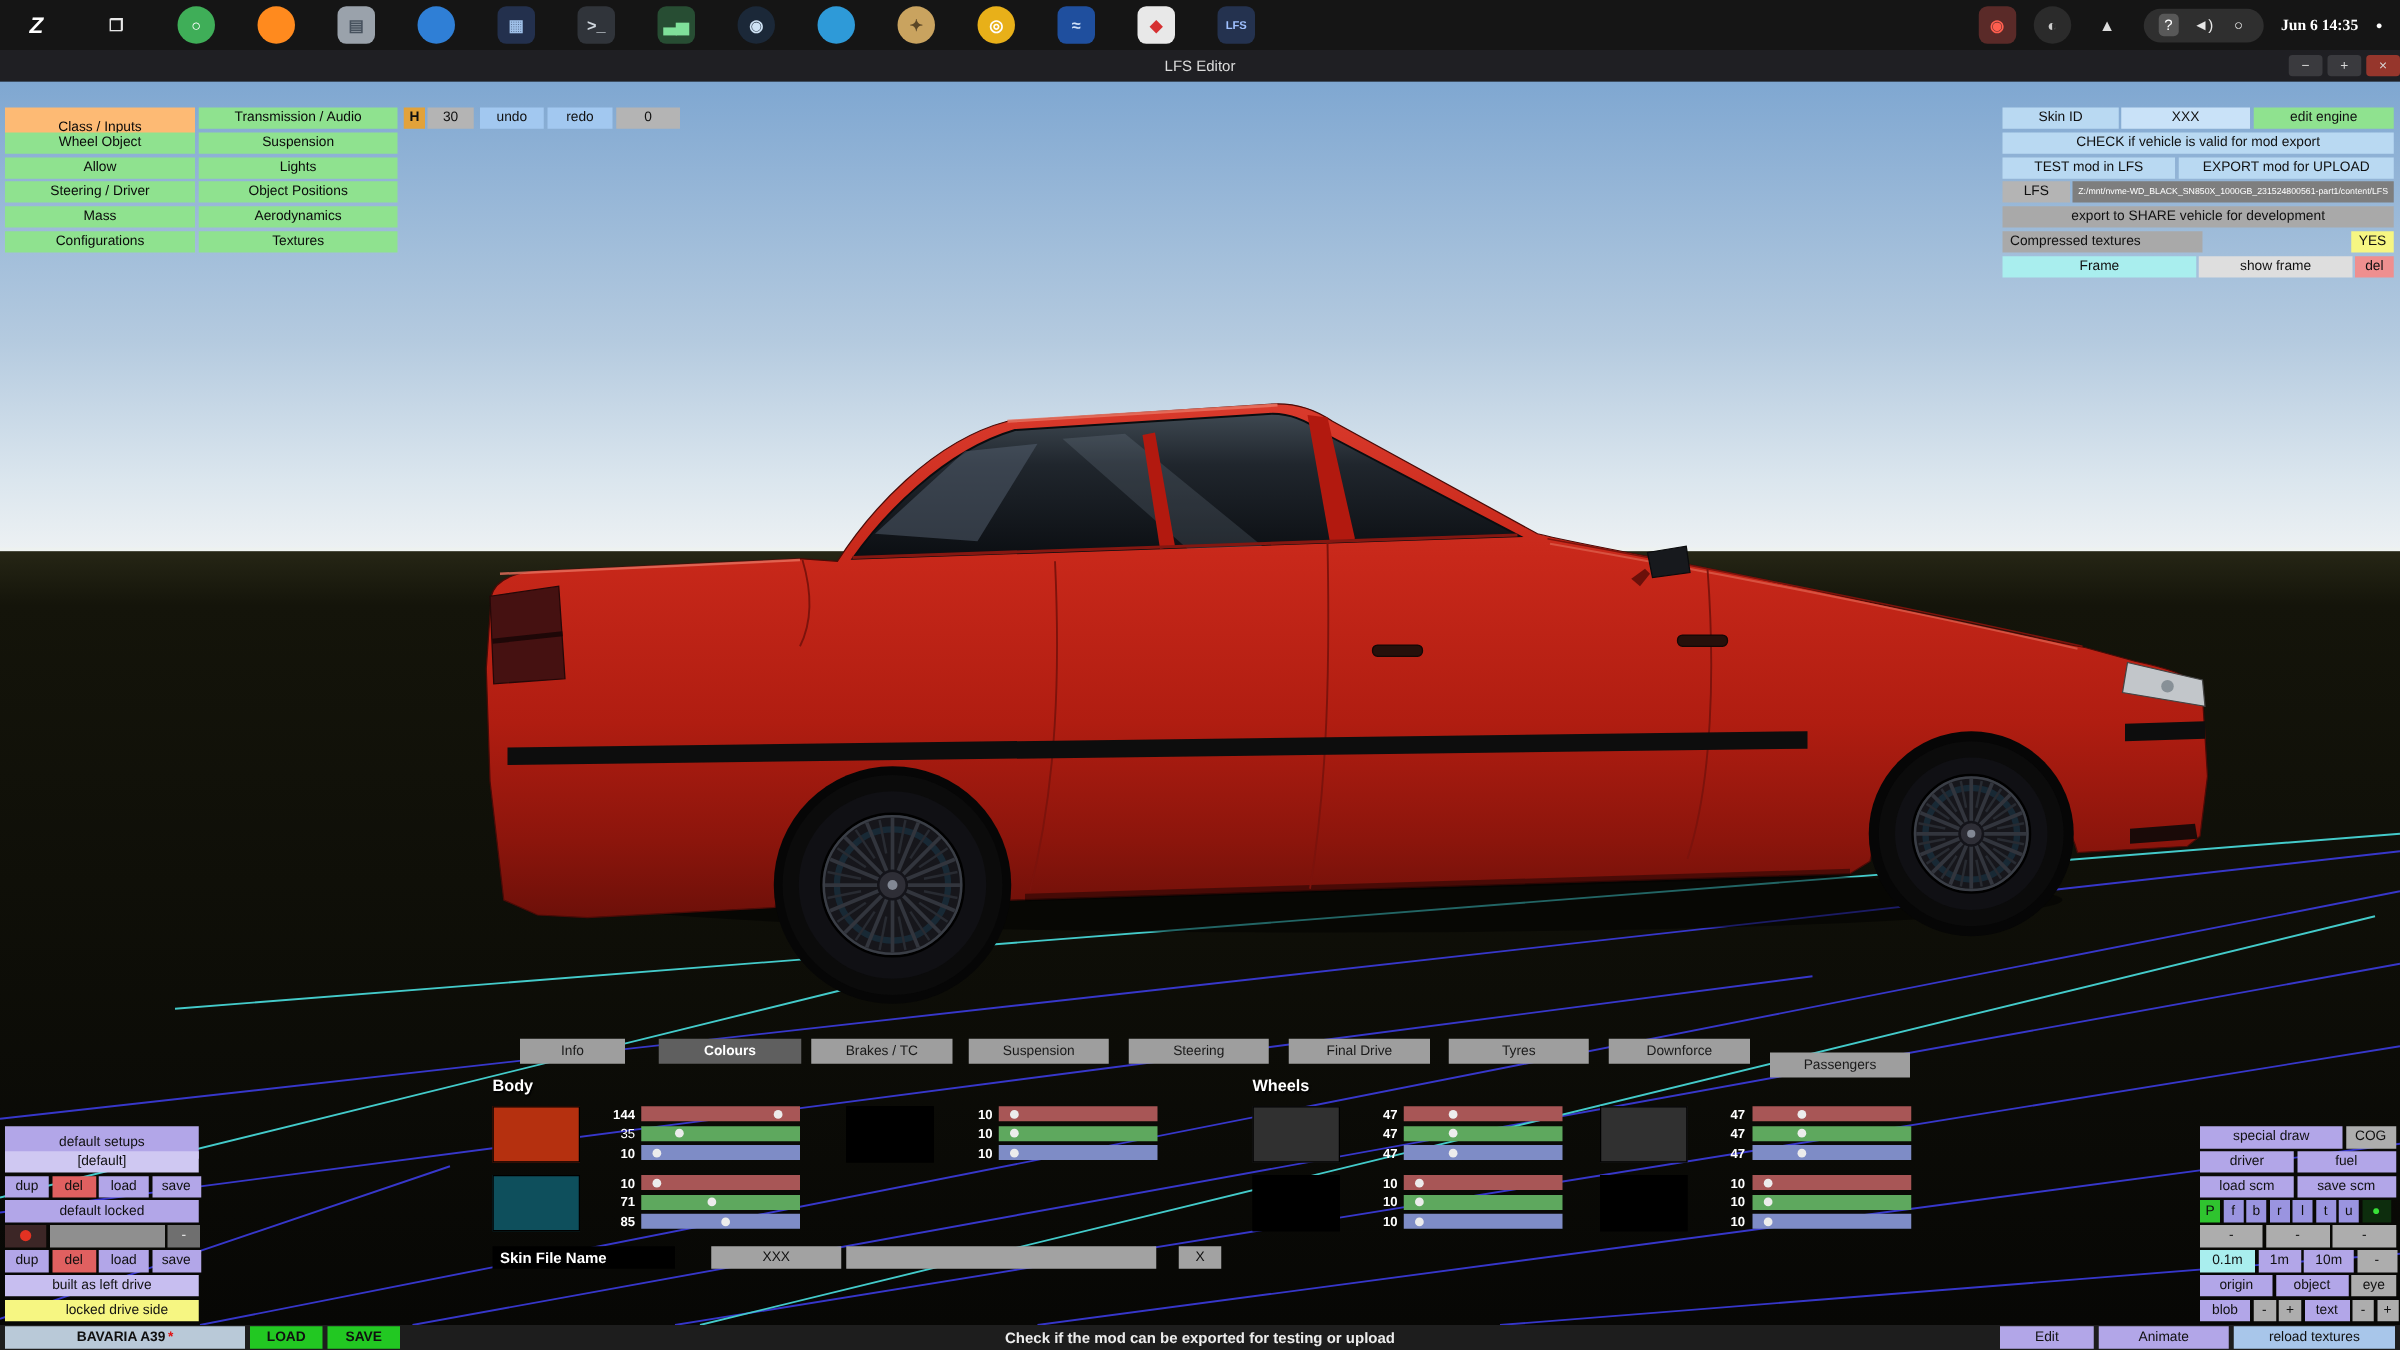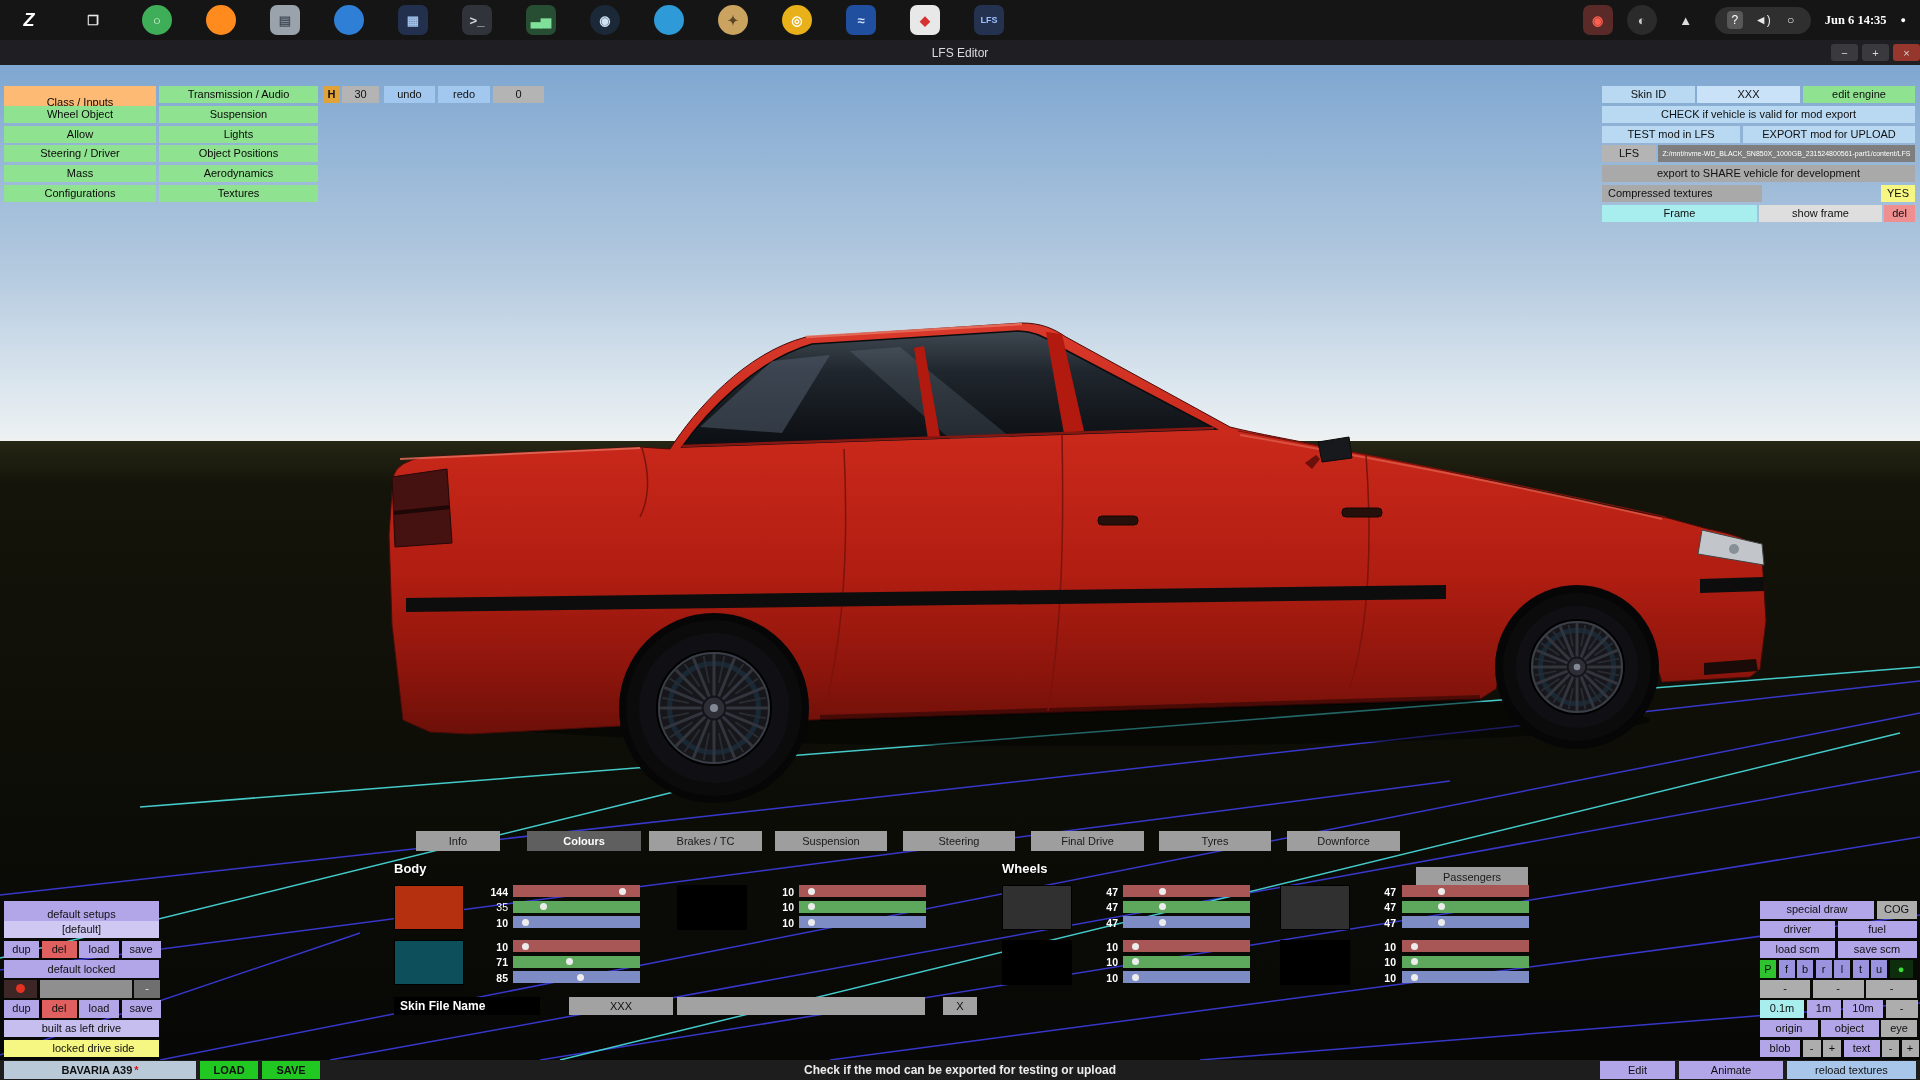--- a/index.html
+++ b/index.html
@@ -311,21 +311,21 @@
     <div class="cell" style="left: 159px; top: 165.2px; width: 159px; height: 17px; background: rgb(143, 226, 143); color: rgb(10, 10, 10);">Aerodynamics</div>
     <div class="cell" style="left: 159px; top: 185px; width: 159px; height: 17px; background: rgb(143, 226, 143); color: rgb(10, 10, 10);">Textures</div>
     <div class="cell" style="left: 416px; top: 831px; width: 84px; height: 20px; background: rgb(158, 158, 158); color: rgb(26, 26, 26);">Info</div>
     <div class="cell" style="left: 527px; top: 831px; width: 114px; height: 20px; background: rgb(95, 95, 95); font-weight: bold; color: rgb(255, 255, 255);">Colours</div>
     <div class="cell" style="left: 649px; top: 831px; width: 113px; height: 20px; background: rgb(158, 158, 158); color: rgb(26, 26, 26);">Brakes / TC</div>
     <div class="cell" style="left: 775px; top: 831px; width: 112px; height: 20px; background: rgb(158, 158, 158); color: rgb(26, 26, 26);">Suspension</div>
     <div class="cell" style="left: 903px; top: 831px; width: 112px; height: 20px; background: rgb(158, 158, 158); color: rgb(26, 26, 26);">Steering</div>
     <div class="cell" style="left: 1031px; top: 831px; width: 113px; height: 20px; background: rgb(158, 158, 158); color: rgb(26, 26, 26);">Final Drive</div>
     <div class="cell" style="left: 1159px; top: 831px; width: 112px; height: 20px; background: rgb(158, 158, 158); color: rgb(26, 26, 26);">Tyres</div>
     <div class="cell" style="left: 1287px; top: 831px; width: 113px; height: 20px; background: rgb(158, 158, 158); color: rgb(26, 26, 26);">Downforce</div>
-    <div class="cell" style="left: 1416px; top: 867px; width: 112px; height: 20px; background: rgb(158, 158, 158); color: rgb(26, 26, 26);">Passengers</div>
+    <div class="cell" style="left: 1416px; top: 842px; width: 112px; height: 20px; background: rgb(158, 158, 158); color: rgb(26, 26, 26);">Passengers</div>
     <div class="cell" style="left: 394px; top: 885px; width: 70px; height: 45px; background: rgb(181, 48, 15); border: 1px solid rgb(0, 0, 0);"></div>
     <div class="cell" style="left: 466px; top: 886px; width: 42px; height: 12px; background: transparent; justify-content: flex-end; font-weight: bold; font-size: 10.5px; color: rgb(255, 255, 255);">144</div>
     <div class="cell" style="left: 513px; top: 885px; width: 127px; height: 12px; background: rgb(168, 86, 86);">
       <span class="slider-knob" style="left: 106.4px;"></span>
     </div>
     <div class="cell" style="left: 466px; top: 901.5px; width: 42px; height: 12px; background: transparent; justify-content: flex-end; font-weight: normal; font-size: 10.5px; color: rgb(255, 255, 255);">35</div>
     <div class="cell" style="left: 513px; top: 900.5px; width: 127px; height: 12px; background: rgb(94, 168, 94);">
       <span class="slider-knob" style="left: 27.375px;"></span>
     </div>
     <div class="cell" style="left: 466px; top: 917px; width: 42px; height: 12px; background: transparent; justify-content: flex-end; font-weight: bold; font-size: 10.5px; color: rgb(255, 255, 255);">10</div>

